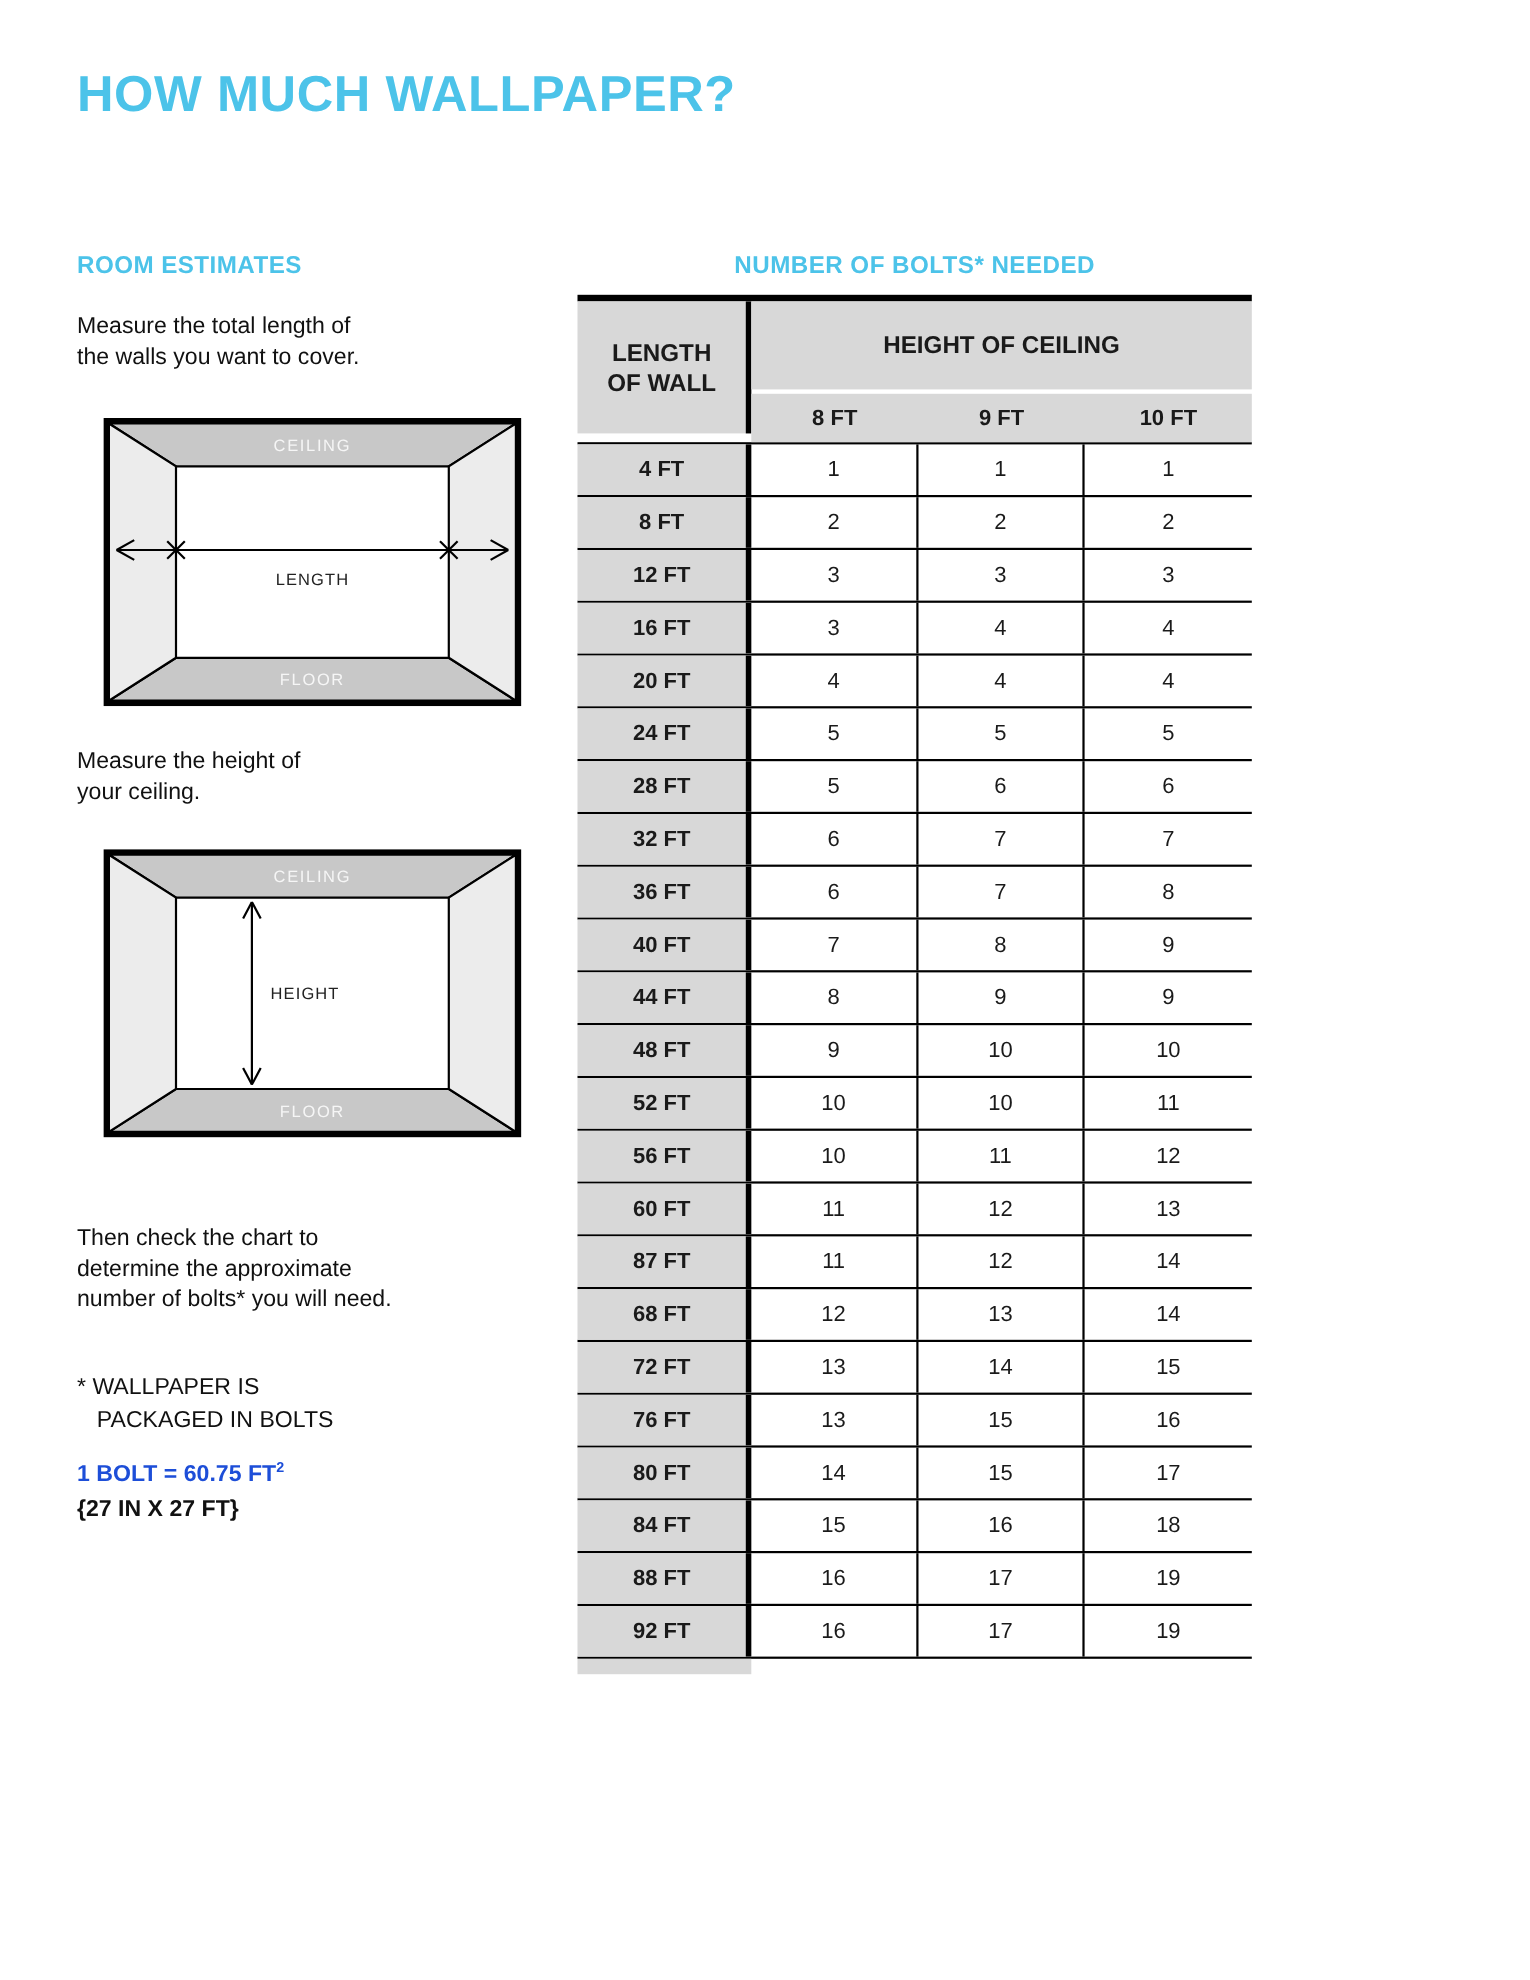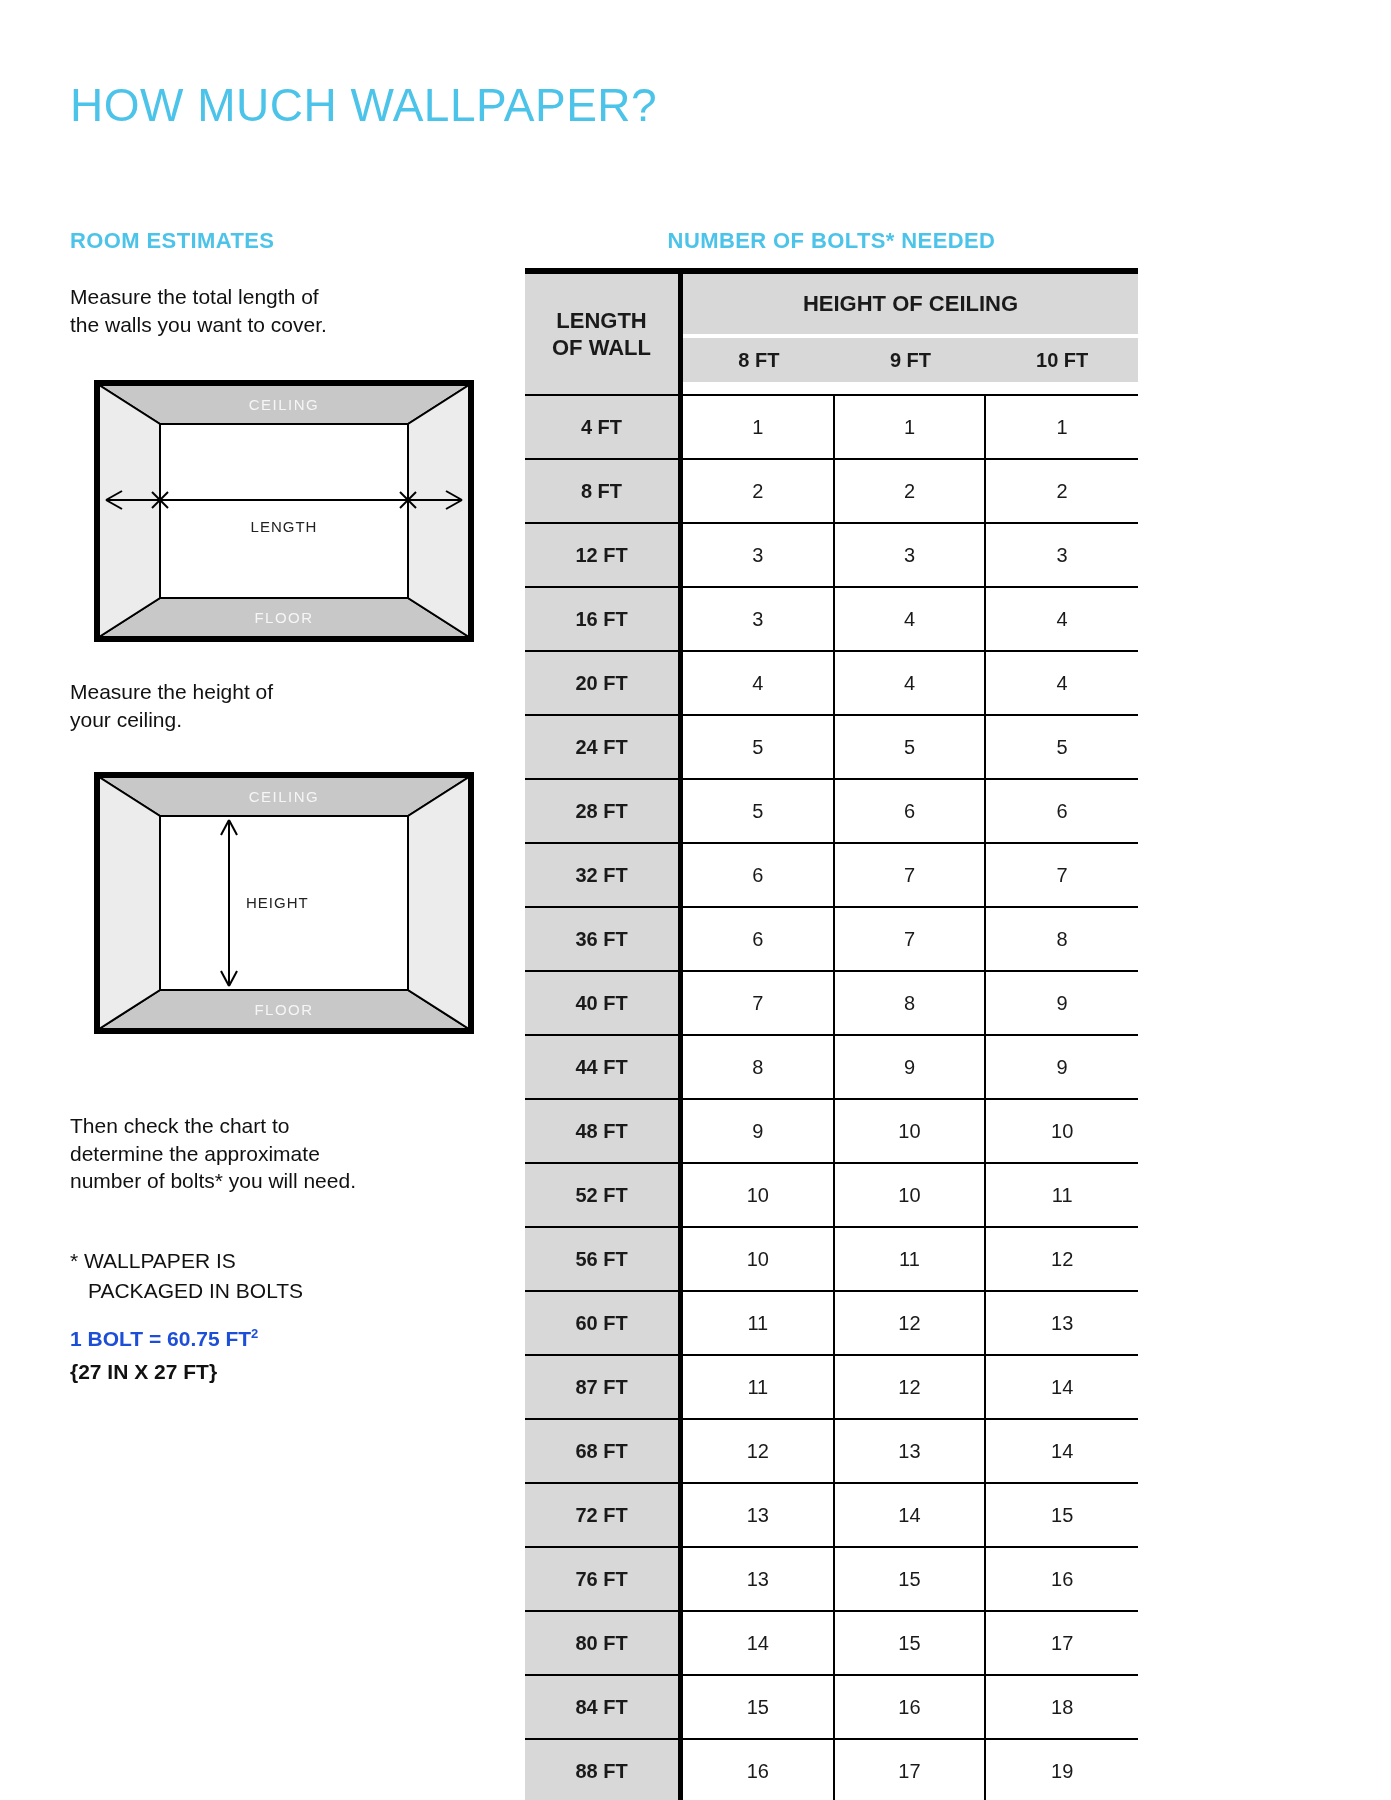--- a/index.html
+++ b/index.html
@@ -13,23 +13,22 @@
     overflow: hidden;
   }
   :root {
     --accent: #4CC3E9;
     --cell-gray: #D8D8D8;
     --band-gray: #C8C8C8;
     --wall-gray: #ECECEC;
   }
   .page-title {
     position: absolute; left: 70px; top: 58px;
-    font-size: 46px; font-weight: normal; color: var(--accent);
+    font-size: 46px; font-weight: bold; color: var(--accent);
     letter-spacing: 0.5px;
-    margin-top: 20px;
   }
   .section-heading {
     position: absolute; top: 228px;
     font-size: 22px; font-weight: bold; color: var(--accent);
     letter-spacing: 0.4px;
   }
   #room-heading { left: 70px; }
   #table-heading { left: 525px; width: 613px; text-align: center; }
   .para {
     position: absolute; left: 70px;
@@ -66,37 +65,37 @@
   .len-head {
     background: var(--cell-gray);
     border-right: 5px solid #000;
     height: 120px;
     display: flex; align-items: center; justify-content: center;
     text-align: center;
     font-weight: bold; font-size: 22px; line-height: 1.25;
     white-space: pre-line;
   }
   .group-head {
-    height: 60px; background: var(--cell-gray);
+    height: 80px; background: var(--cell-gray);
     display: flex; align-items: center; justify-content: center;
     font-weight: bold; font-size: 22px;
     margin-bottom: 4px;
   }
   .sub-head {
     height: 44px; background: var(--cell-gray);
     display: grid; grid-template-columns: repeat(3, 1fr);
   }
   .sub-head span {
     display: flex; align-items: center; justify-content: center;
     font-weight: bold; font-size: 20px;
   }
   .tbody { border-bottom: 2px solid #000; }
   .trow {
     display: grid; grid-template-columns: 158px 1fr 1fr 1fr;
-    height: 64px;
+    height: 48px;
     border-top: 2px solid #000;
   }
   .len-cell {
     background: var(--cell-gray);
     border-right: 5px solid #000;
     display: flex; align-items: center; justify-content: center;
     font-weight: bold; font-size: 20px;
   }
   .val-cell {
     display: flex; align-items: center; justify-content: center;

